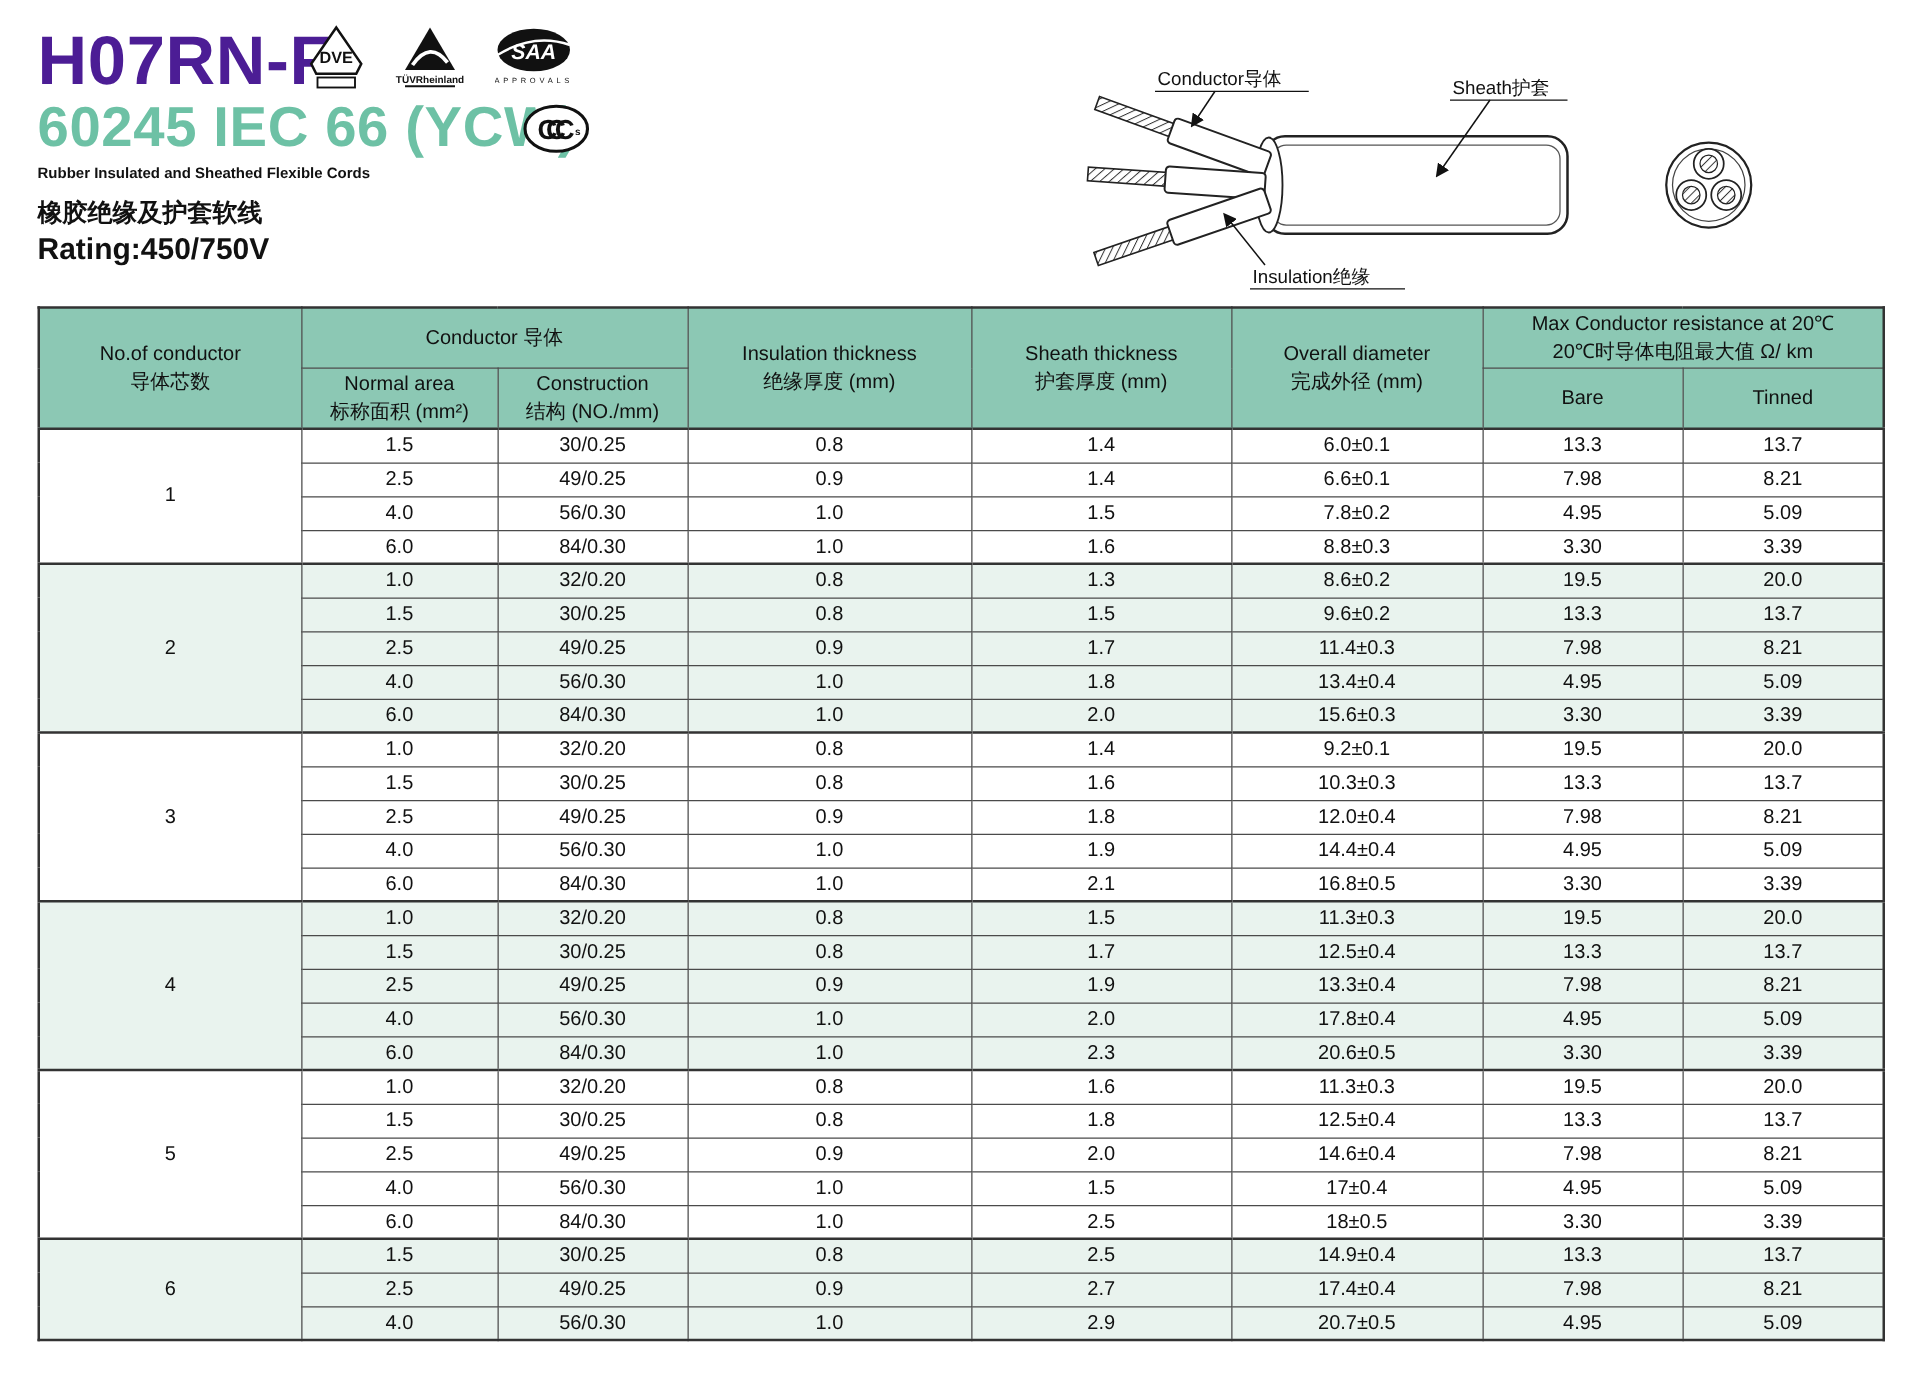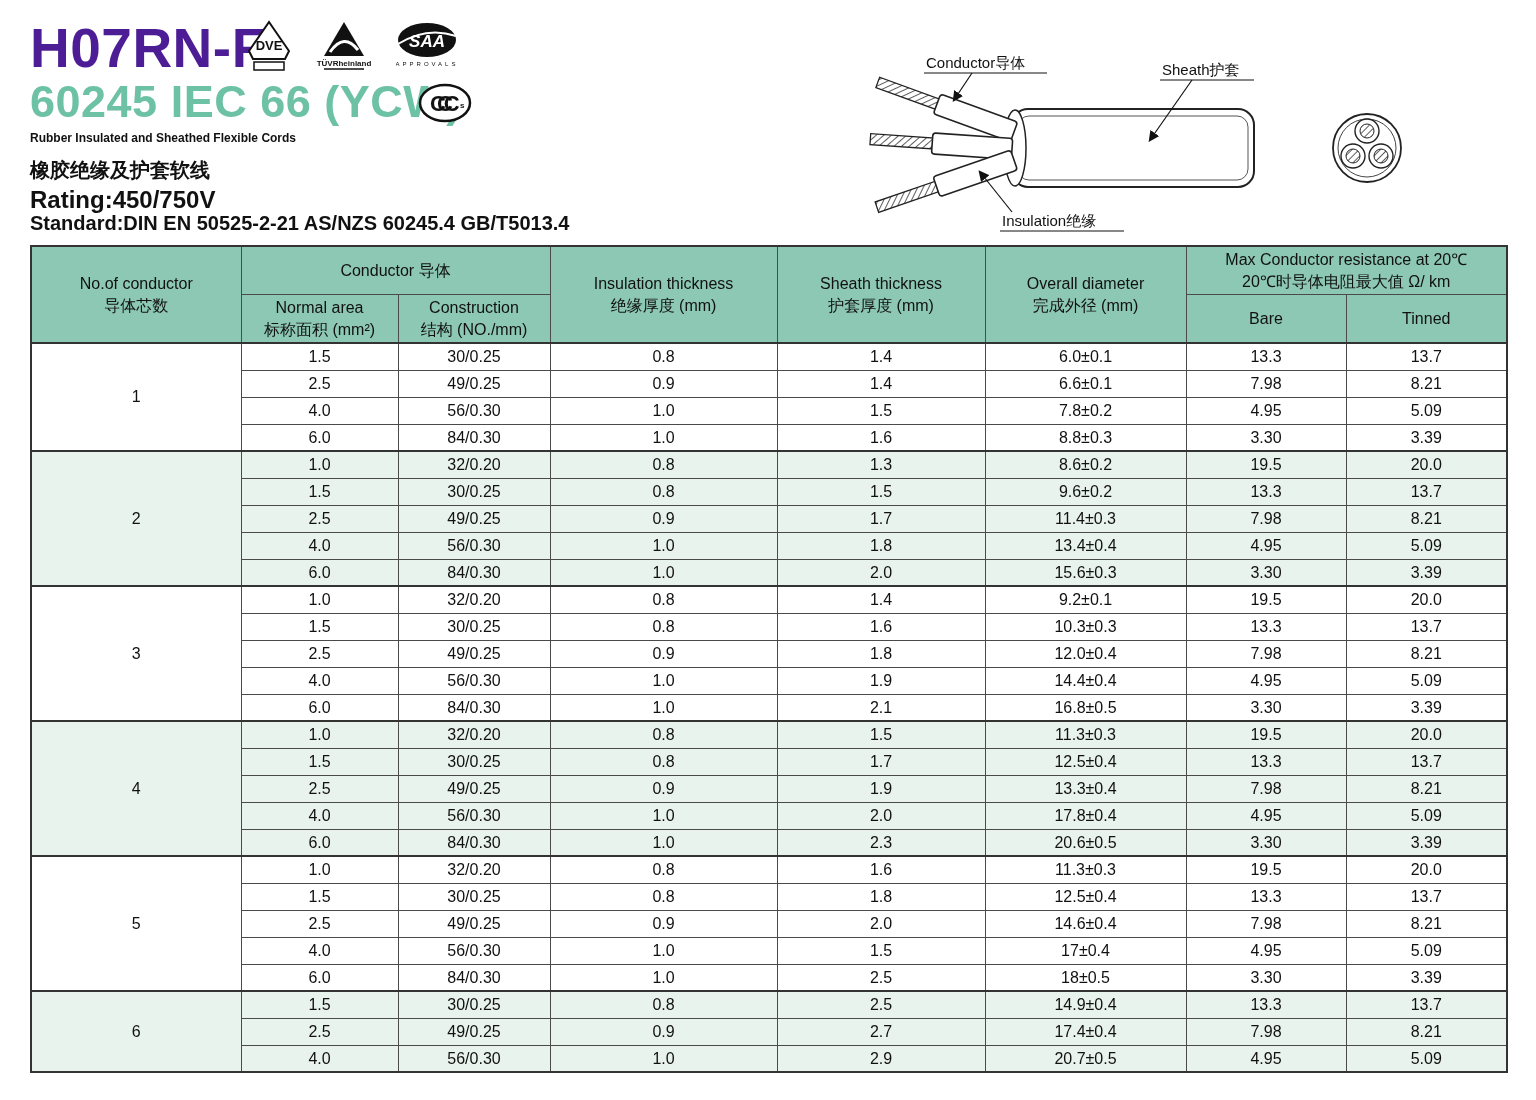--- a/index.html
+++ b/index.html
@@ -64,21 +64,20 @@
 </head>
 <body>
 
 <div class="page">
 
   <div class="title-line1">H07RN-F</div>
   <div class="title-line2">60245 IEC 66 (YCW)</div>
   <div class="sub-en">Rubber Insulated and Sheathed Flexible Cords</div>
   <div class="sub-cn">橡胶绝缘及护套软线</div>
   <div class="rating">Rating:450/750V</div>
-  <div class="standard">Standard:DIN EN 50525-2-21   AS/NZS 60245.4  GB/T5013.4</div>
 
   <div class="logo-row">
     <span class="logo">
       <svg width="46" height="52" viewBox="0 0 46 52">
         <polygon points="23,2 43,31 39,39 7,39 3,31" fill="#fff" stroke="#111" stroke-width="2"></polygon>
         <text x="23" y="30" text-anchor="middle" font-size="13" font-weight="bold" fill="#111">DVE</text>
         <rect x="8" y="42" width="30" height="8" fill="#fff" stroke="#111" stroke-width="1.5"></rect>
       </svg>
     </span>
     <span class="logo">

